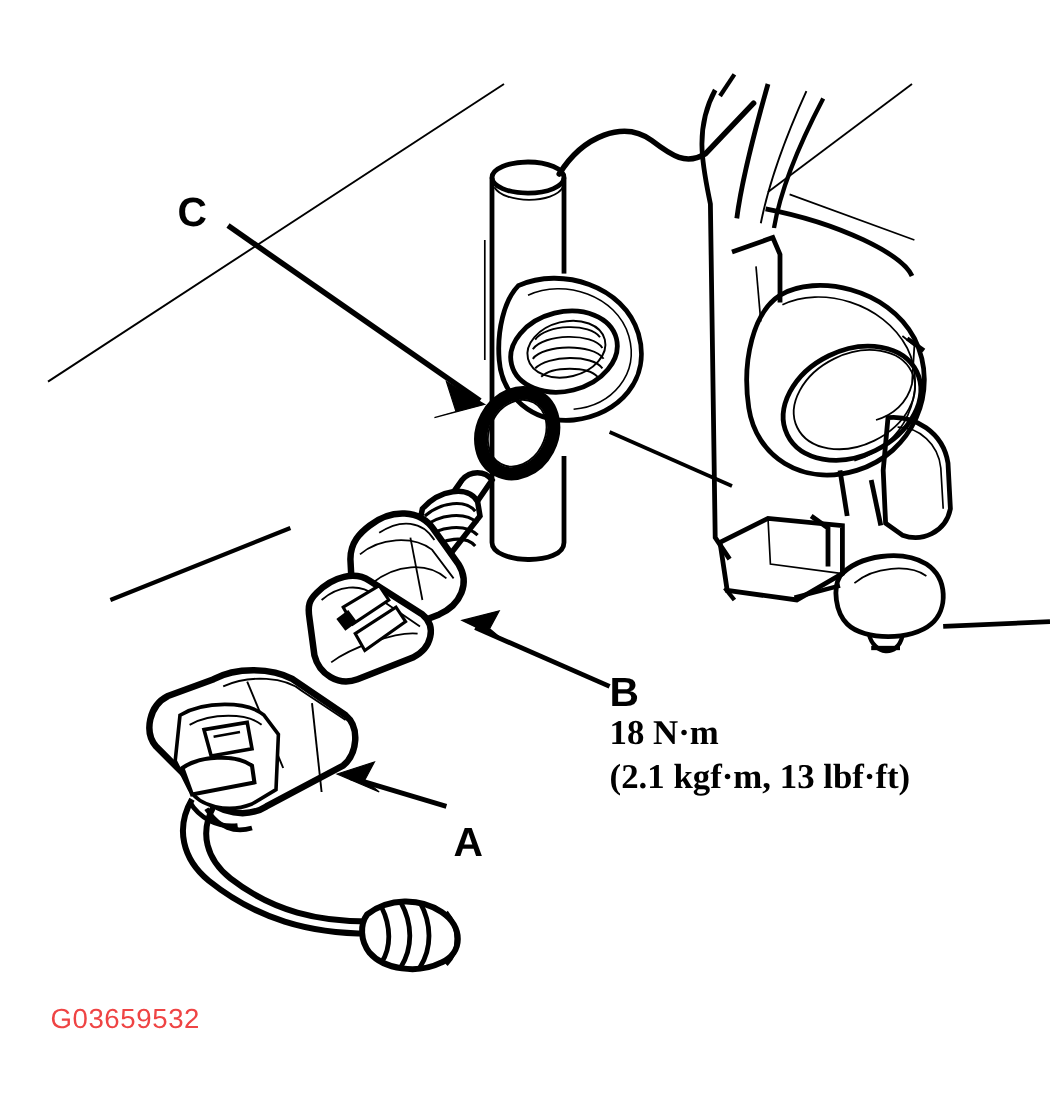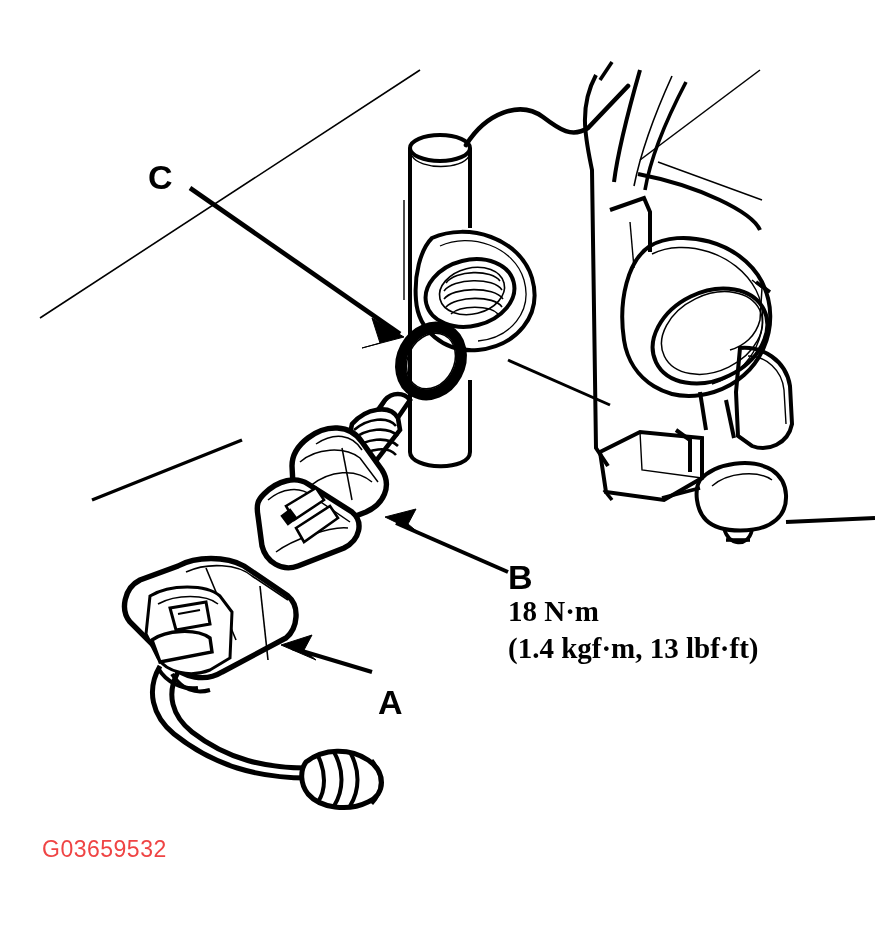--- a/index.html
+++ b/index.html
@@ -193,15 +193,15 @@
 </svg>
 
 <div class="lbl callout" id="lbl-c">C</div>
 
 <div class="lbl callout" id="lbl-a">A</div>
 
 <div class="lbl callout" id="lbl-b">B</div>
 
 <div class="lbl torque" id="torque-1">18 N·m</div>
 
-<div class="lbl torque" id="torque-2">(1.4 kgf·m, 13 lbf·ft)</div>
+<div class="lbl torque" id="torque-2">(2.1 kgf·m, 13 lbf·ft)</div>
 
 <div class="figid" id="fig-id">G03659532</div>
 
 </body></html>

